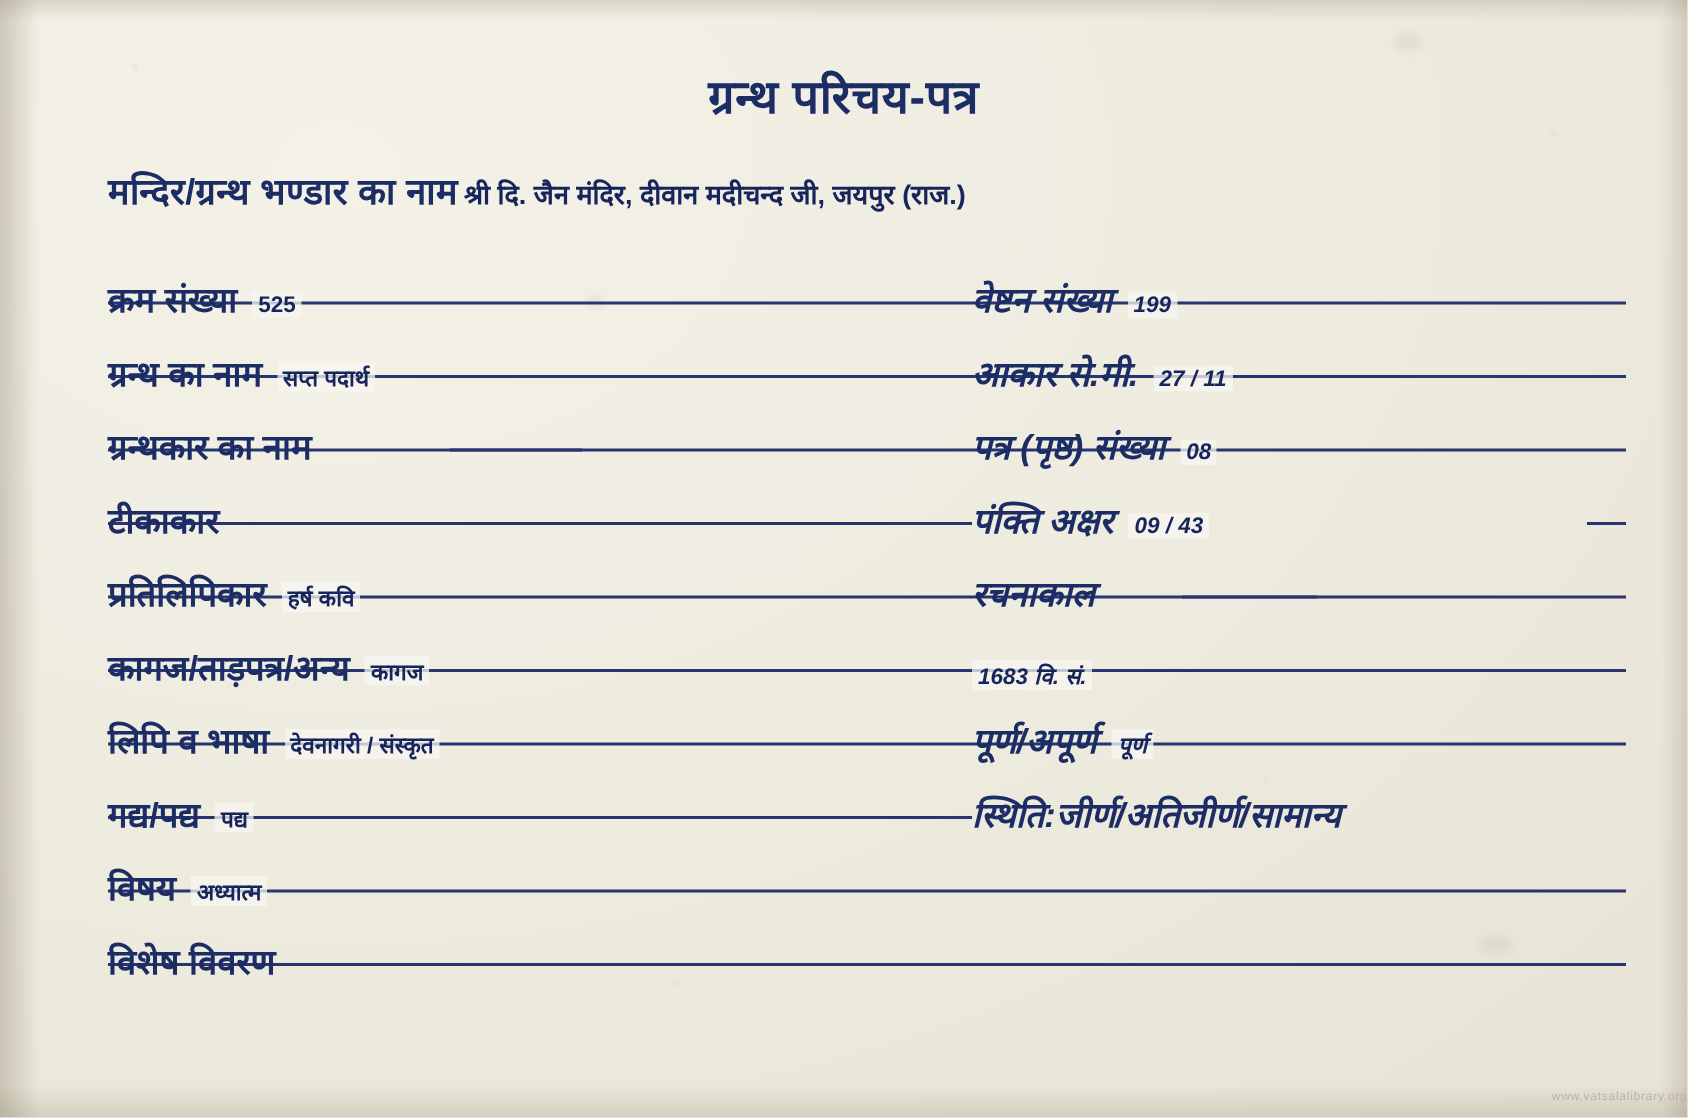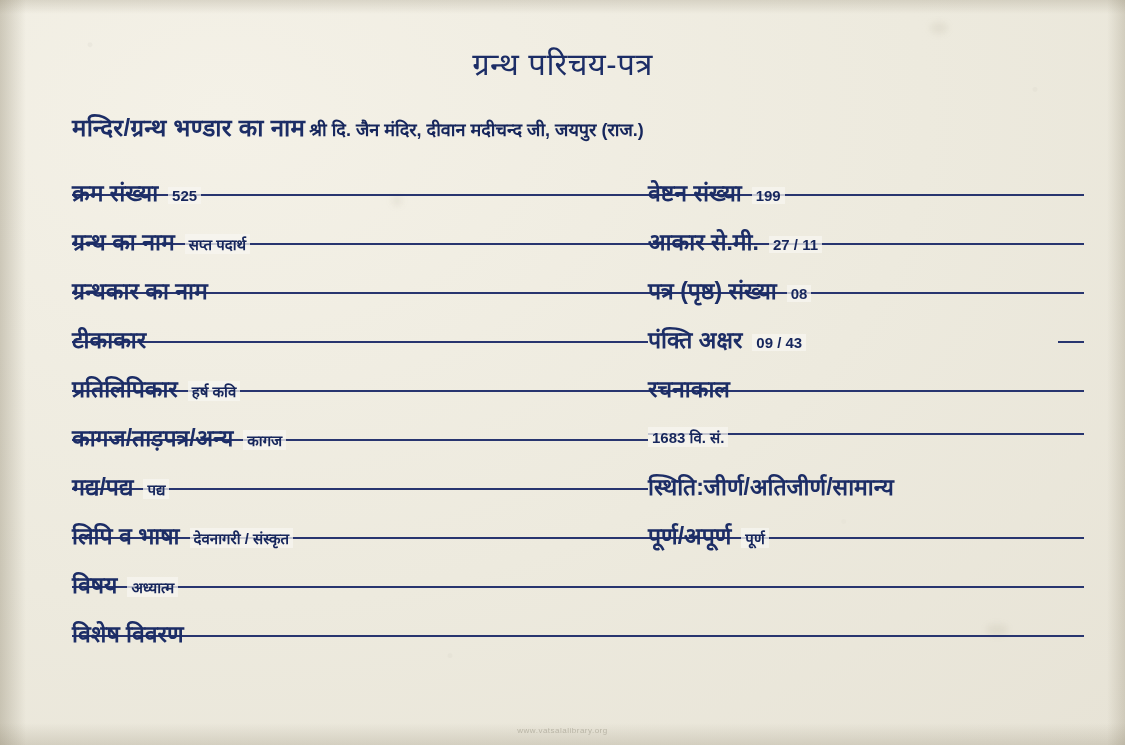--- a/index.html
+++ b/index.html
@@ -58,21 +58,21 @@
     pointer-events: none;
   }
 
   .title {
     position: absolute;
     top: 42px;
     left: 0;
     width: 1125px;
     text-align: center;
     font-size: 31px;
-    font-weight: 400;
+    font-weight: 700;
     letter-spacing: .5px;
     color: #1c2d66;
   }
 
   .org-row {
     position: absolute;
     top: 110px;
     left: 72px;
     width: 1010px;
     display: flex;
@@ -93,32 +93,32 @@
 
   .grid {
     position: absolute;
     top: 166px;
     left: 72px;
     width: 1012px;
   }
   .row {
     display: flex;
     height: 49px;
-    align-items: center;
+    align-items: flex-end;
   }
   .cell {
     position: relative;
     display: flex;
     align-items: baseline;
     gap: 10px;
     box-sizing: border-box;
     padding-top: 2px;
   }
   .cell.left  { width: 576px; padding-right: 10px; }
-  .cell.right { width: 436px; }
+  .cell.right { width: 436px; font-style: italic; }
   .cell.full  { width: 1012px; }
 
   .lbl {
     font-size: 23px;
     font-weight: 700;
     white-space: nowrap;
     color: #1c2d66;
     flex: 0 0 auto;
     position: relative;
     z-index: 2;
@@ -147,21 +147,21 @@
 
   
   .r-krama .rule  { left: 0; }
   .r-vesht .rule  { left: 0; }
 
   .note {
     position: absolute;
     bottom: 10px;
     left: 0;
     width: 1125px;
-    text-align: center;
+    text-align: right;
     font-size: 8px;
     color: #b9b5a6;
     letter-spacing: .5px;
   }
   .smudge {
     position: absolute;
     pointer-events: none;
     border-radius: 50%;
     background: rgba(140,130,100,0.10);
     filter: blur(3px);
@@ -265,40 +265,40 @@
         <span class="rule"></span>
       </div>
       <div class="cell right">
         <span class="val">1683 वि. सं.</span>
         <span class="rule"></span>
       </div>
     </div>
 
     <div class="row">
       <div class="cell left">
+        <span class="lbl">लिपि व भाषा</span>
+        <span class="val">देवनागरी / संस्कृत</span>
+        <span class="rule"></span>
+      </div>
+      <div class="cell right">
+        <span class="lbl">पूर्ण/अपूर्ण</span>
+        <span class="val">पूर्ण</span>
+        <span class="rule"></span>
+      </div>
+    </div>
+
+    <div class="row">
+      <div class="cell left">
         <span class="lbl">गद्य/पद्य</span>
         <span class="val">पद्य</span>
         <span class="rule"></span>
       </div>
       <div class="cell right">
         <span class="lbl">स्थिति:जीर्ण/अतिजीर्ण/सामान्य</span>
         <span class="val"></span>
-      </div>
-    </div>
-
-    <div class="row">
-      <div class="cell left">
-        <span class="lbl">लिपि व भाषा</span>
-        <span class="val">देवनागरी / संस्कृत</span>
-        <span class="rule"></span>
-      </div>
-      <div class="cell right">
-        <span class="lbl">पूर्ण/अपूर्ण</span>
-        <span class="val">पूर्ण</span>
-        <span class="rule"></span>
       </div>
     </div>
 
     <div class="row">
       <div class="cell full">
         <span class="lbl">विषय</span>
         <span class="val">अध्यात्म</span>
         <span class="rule"></span>
       </div>
     </div>

